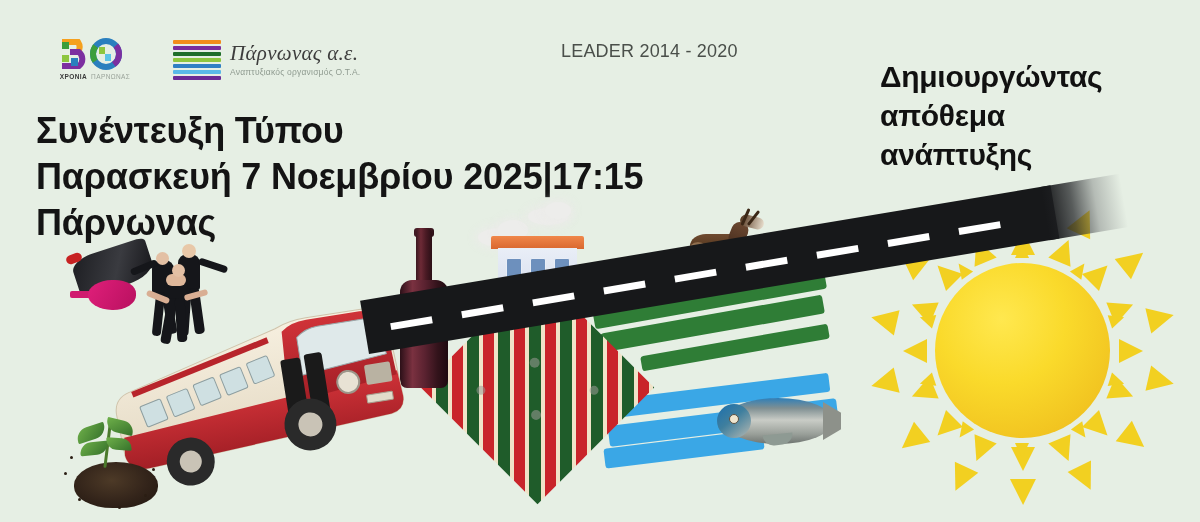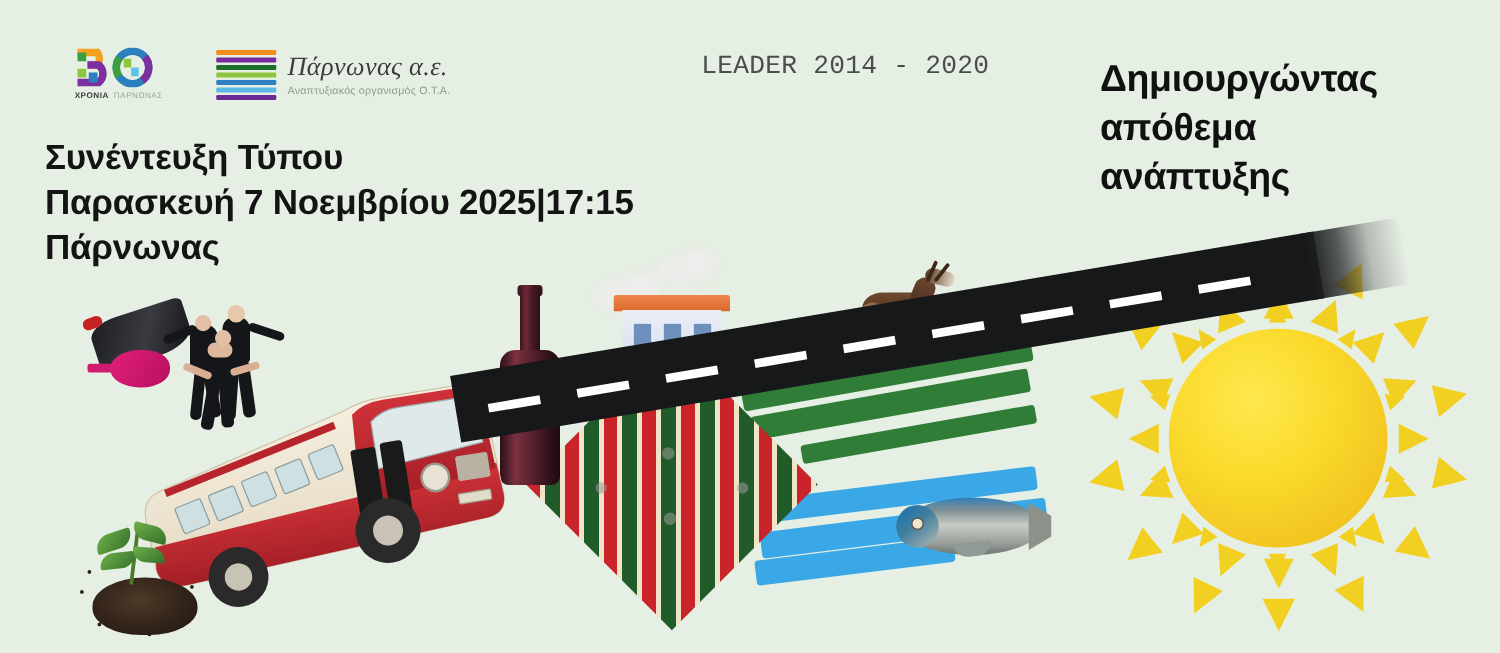--- a/index.html
+++ b/index.html
@@ -22,29 +22,29 @@
   .logo30 .cap .g{color:#9aa39a;}
 
   .logo-parn{display:flex;align-items:center;gap:9px;}
   .stripes{display:flex;flex-direction:column;gap:2px;width:48px;padding:2px 0;}
   .stripes i{display:block;height:4px;width:100%;border-radius:1px;}
   .parn-txt{display:flex;flex-direction:column;line-height:1;}
   .parn-txt .t1{font-family:"Liberation Serif",serif;font-style:italic;font-size:21px;color:#3d3d3d;letter-spacing:.3px;}
   .parn-txt .t2{font-size:8.5px;color:#8f9b90;margin-top:4px;letter-spacing:.2px;}
 
   
-  .left-head{position:absolute;left:36px;top:108px;font-size:28px;font-weight:bold;color:#141414;line-height:1.28;letter-spacing:-.2px;}
+  .left-head{position:absolute;left:36px;top:108px;font-size:36px;font-weight:bold;color:#141414;line-height:1.28;letter-spacing:-.2px;}
   .left-head div{white-space:nowrap;}
 
   
-  .leader{position:absolute;left:561px;top:40px;font-size:21px;color:#4a4f4a;line-height:1.33;font-weight:300;letter-spacing:.2px;font-family:Liberation Mono, monospace;}
+  .leader{position:absolute;left:561px;top:40px;font-size:18px;color:#4a4f4a;line-height:1.33;font-weight:300;letter-spacing:.2px;}
   .leader div{white-space:nowrap;}
 
   
-  .right-head{position:absolute;left:880px;top:44px;font-size:30px;font-weight:bold;color:#111;line-height:1.3;letter-spacing:-.3px;}
+  .right-head{position:absolute;left:880px;top:57px;font-size:30px;font-weight:bold;color:#111;line-height:1.3;letter-spacing:-.3px;}
   .right-head div{white-space:nowrap;}
 
   
   .stage{position:absolute;left:0;top:180px;width:1200px;height:342px;}
   .stage > *{position:absolute;}
 
   
   .sun{left:855px;top:5px;width:335px;height:335px;}
   .sun-disc{position:absolute;left:80px;top:78px;width:175px;height:175px;border-radius:50%;
     background:radial-gradient(circle at 38% 32%,#ffe84f 0%,#fada2b 40%,#f2c521 75%,#e8b61b 100%);}

